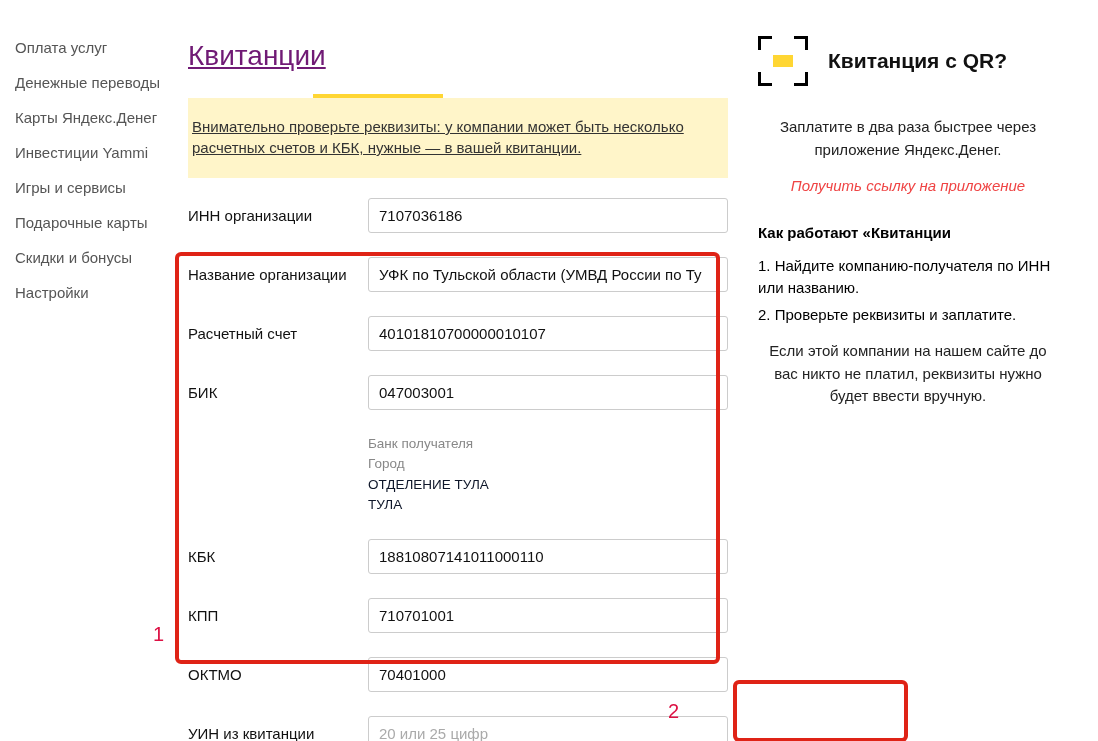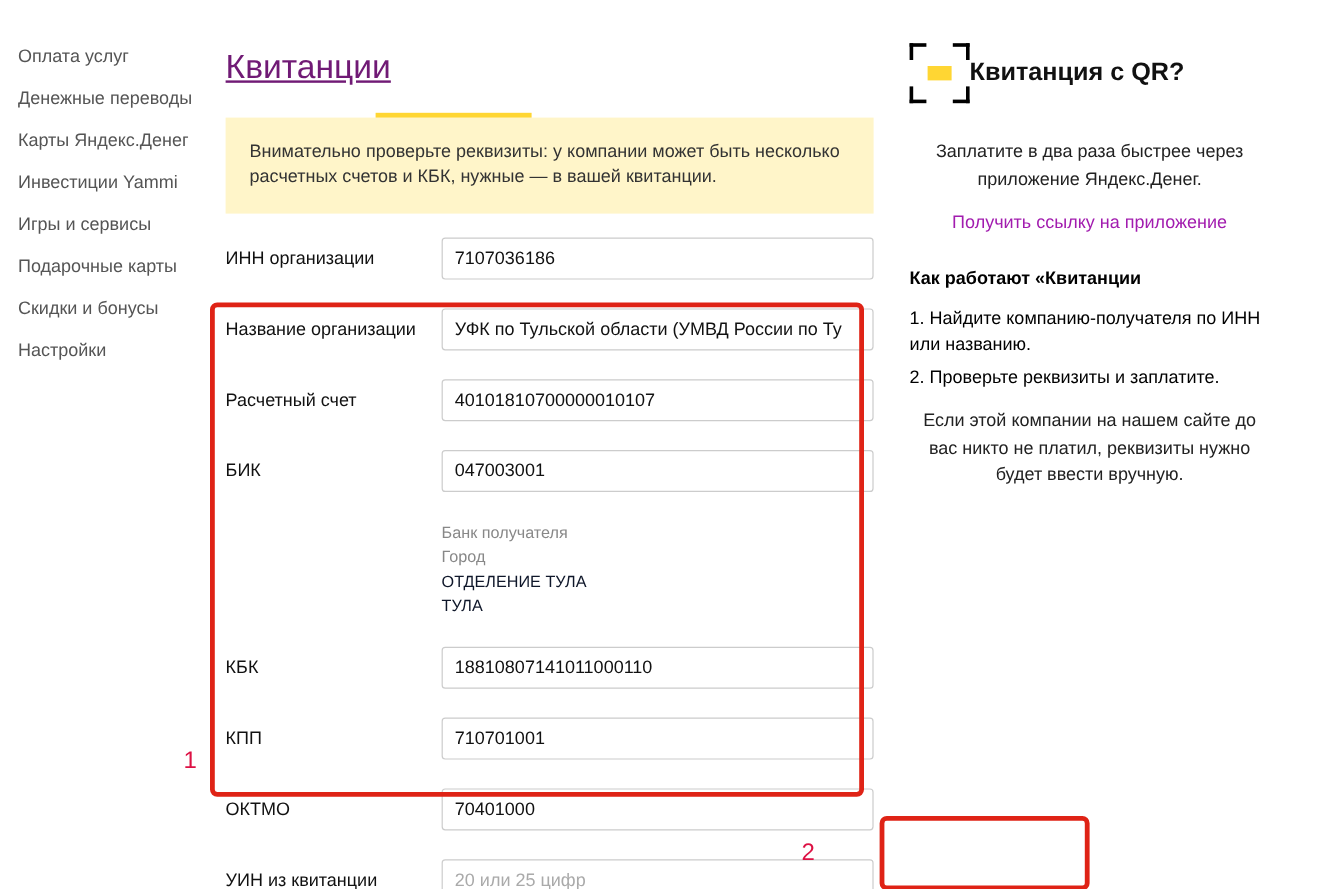--- a/index.html
+++ b/index.html
@@ -3,52 +3,52 @@
 <meta charset="utf-8">
 <style>
   * { box-sizing: border-box; font-family: Arial, Helvetica, sans-serif; }
   body { margin: 0; padding: 0; background: #fff; width: 1098px; height: 741px; overflow: hidden; }
   .layout { display: flex; padding: 30px 15px 0 15px; }
   .sidebar { width: 168px; flex-shrink: 0; }
   .sidebar-item { color: #555; font-size: 15px; padding: 9px 0; cursor: pointer; }
 
   .main { width: 545px; padding: 0 0 0 5px; position: relative; }
   h1 { font-size: 28px; font-weight: 400; margin: 10px 0 26px 0; color: #701a75; text-decoration: underline; }
-  .warn { background: #fff5c9; padding: 18px 20px 20px 20px; font-size: 15px; color: #333; line-height: 1.4; position:relative; }
+  .warn { background: #fff5c9; padding: 18px 20px 20px 4px; font-size: 15px; color: #333; line-height: 1.4; position:relative;text-decoration:underline; }
   .warn::before { content:""; position:absolute; top:-4px; left:125px; height:4px; width:130px; background:#ffd633; }
 
   .form { padding: 20px 0; position: relative; }
   .row { display: flex; align-items: flex-start; margin-bottom: 24px; }
   .row label { width: 180px; font-size: 15px; color: #111; padding-top: 9px; }
   .row .field { flex: 1; }
   .row input { width: 100%; height: 35px; border: 1px solid #ccc; border-radius: 3px; font-size: 15px; padding: 0 10px; color: #111; background:#fff; }
   .row input::placeholder { color: #aaa; }
   .bank-info { display: flex; font-size: 13.5px; color: #888; margin-top: 24px; line-height:1.5;flex-direction:column; }
   .bank-info .labels { width: 118px; }
   .bank-info .values { color: #0f172a; }
 
   .highlight-box { position: absolute; border: 4px solid #DF2316; border-radius: 6px; pointer-events: none; }
   .box1 { left: -8px; top: 222px; width: 545px; height: 412px; }
   .box2 { left: 550px; top: 650px; width: 175px; height: 62px; position:absolute; border: 4px solid #DF2316; border-radius: 6px; pointer-events:none; }
   .num { position: absolute; color: #d14; font-size: 20px; }
   .num1 { left: -30px; top: 593px; }
   .num2 { left: 485px; top: 670px; }
 
   .rightcol { width: 330px; padding: 6px 0 0 30px; font-size: 15px; }
-  .qr-head { display: flex; align-items: center; margin-bottom: 30px; }
+  .qr-head { display: flex; align-items: center; gap: 20px; margin-bottom: 30px; }
   .qr-icon { width: 50px; height: 50px; position: relative; }
   .qr-corner { position: absolute; width: 14px; height: 14px; border: 3px solid #000; }
   .tl { top: 0; left: 0; border-right: none; border-bottom: none; }
   .tr { top: 0; right: 0; border-left: none; border-bottom: none; }
   .bl { bottom: 0; left: 0; border-right: none; border-top: none; }
   .br { bottom: 0; right: 0; border-left: none; border-top: none; }
   .qr-dot { position: absolute; top: 19px; left: 15px; width: 20px; height: 12px; background: #ffd633; }
   .qr-title { font-size: 21px; font-weight: 700; color: #111; }
   .right-p { color: #222; line-height: 1.5; margin: 14px 0; text-align: center; }
-  .link { color: #a21caf; cursor: pointer; }
+  .link { color: #ef4444; cursor: pointer; font-style: italic; }
   .right-h { font-weight: 700; color: #000000; margin-top: 26px; margin-bottom:14px; }
   .list-item { margin: 4px 0; line-height:1.5; }
 </style>
 </head>
 <body>
 
 <div class="layout">
 
   <div class="sidebar">
     <div class="sidebar-item">Оплата услуг</div>

